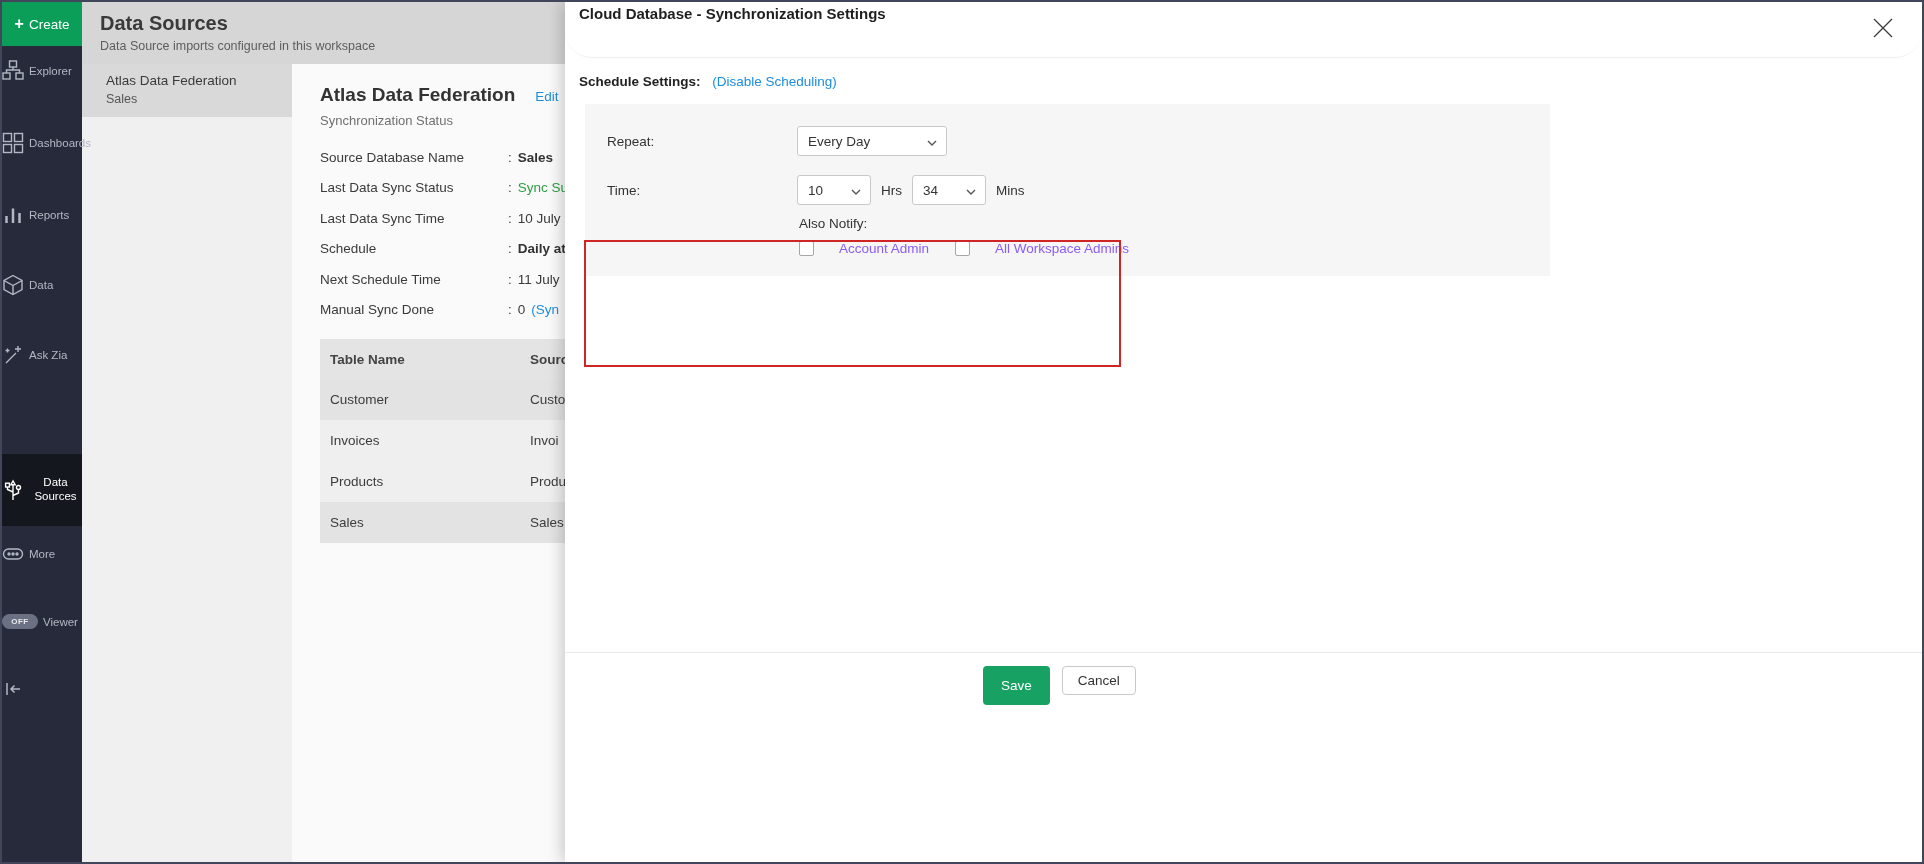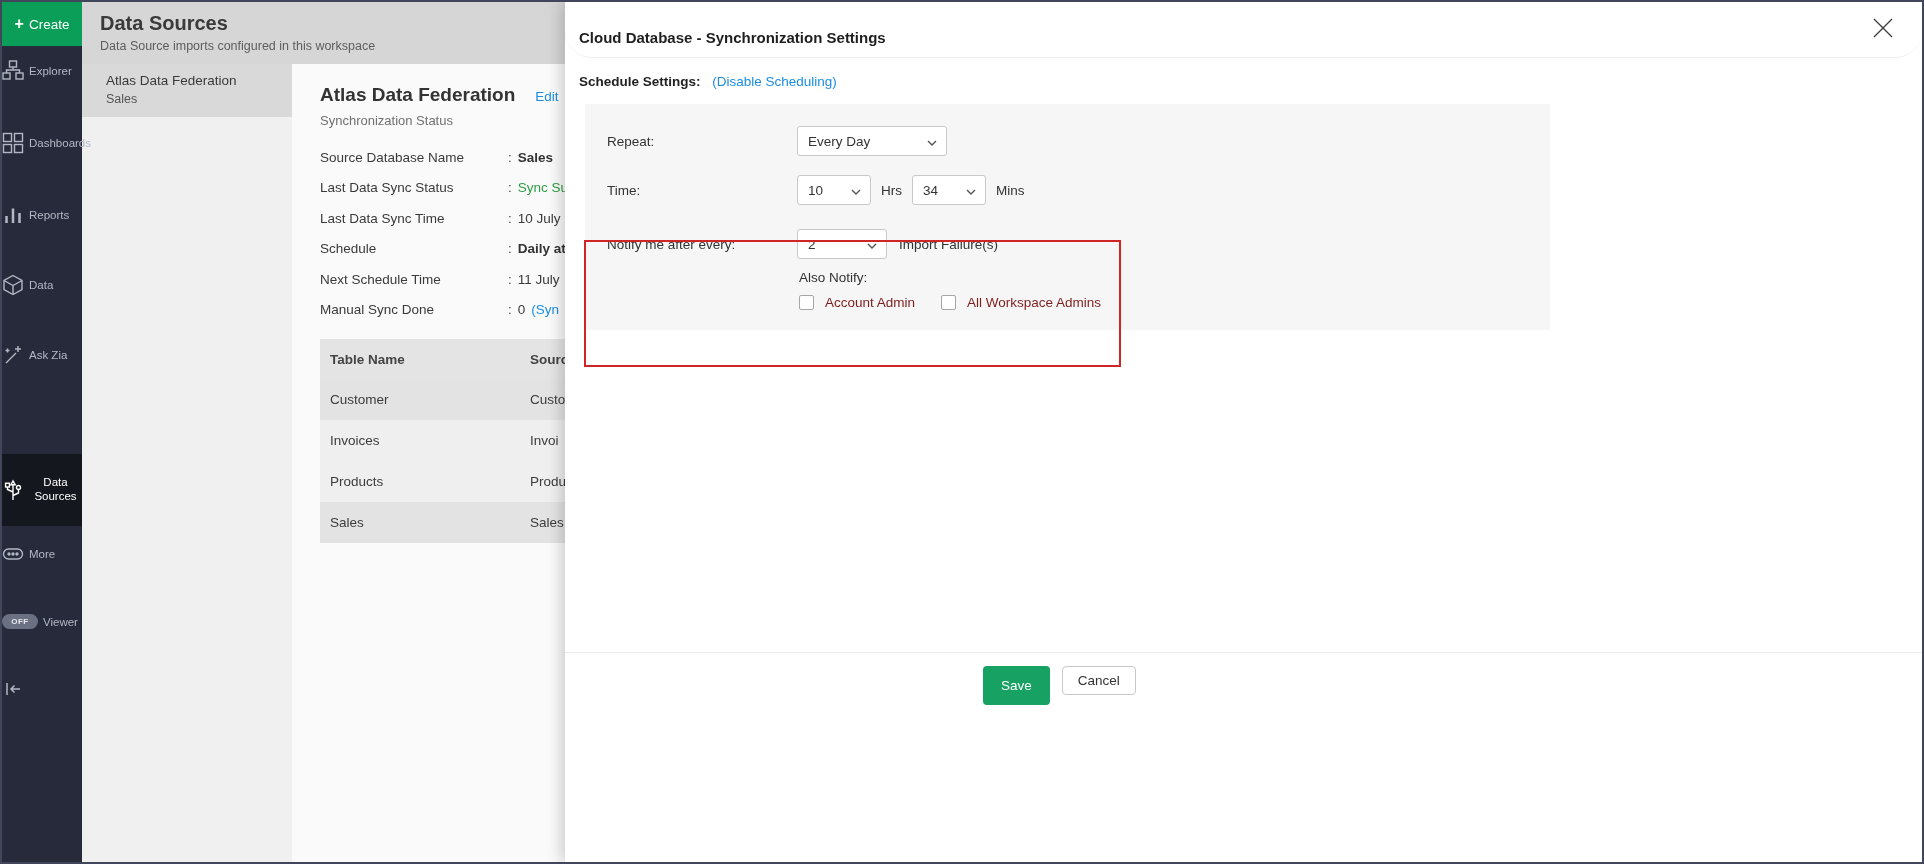--- a/index.html
+++ b/index.html
@@ -38,21 +38,21 @@
   .v-green { color:#2f9e44; }
   .detail-table { margin-top:14px; width:560px; }
   .t-row { display:flex; align-items:center; height:41px; font-size:13.5px; color:#3c3c3c; padding-left:10px; }
   .t-head { background:#e4e4e4; height:40px; font-weight:700; color:#444; }
   .t-col1 { width:200px; }
   .row-a { background:#e3e3e3; }
   .row-b { background:#efefef; }
 
   
   .modal { position:absolute; left:563px; top:0; bottom:0; right:0; background:#fff; z-index:10; box-shadow:-4px 0 14px rgba(0,0,0,0.18); }
-  .modal-header { height:56px; padding:27px 0 0 14px; border-bottom:1px solid #efefef; position:relative;border-radius:27px; }
+  .modal-header { height:56px; padding:3px 0 0 14px; border-bottom:1px solid #efefef; position:relative;border-radius:27px; }
   .modal-title { font-size:15px; font-weight:700; color:#1f1f1f; }
   .modal-close { position:absolute; top:13px; right:26px; width:26px; height:26px; background:none; border:none; cursor:pointer; padding:2px; }
   .sched-row { margin:16px 0 0 14px; font-size:13.5px; }
   .sched-label { font-weight:700; color:#222; }
   .sched-row .link { margin-left:8px; }
 
   .panel { position:relative; margin:15px 0 0 20px; width:965px; background:#f6f6f6; padding:22px 0 20px 22px; }
   .f-row { display:flex; align-items:center; }
   .p-label { width:190px; font-size:13.5px; color:#333; }
   .dd { height:30px; background:#fff; border:1px solid #c9c9c9; border-radius:3px; display:flex; align-items:center; justify-content:space-between; padding:0 9px 0 10px; font-size:13.5px; color:#333; cursor:pointer; }
@@ -62,21 +62,21 @@
   .unit { font-size:13.5px; color:#333; margin:0 10px; }
   .row-repeat { margin-bottom:19px; }
   .tz-line { margin:7px 0 0 192px; font-size:13.5px; color:#444; }
   .tz-label { font-weight:700; color:#333; }
   .tz-line .link { margin-left:6px; }
   .notify-row { margin-top:24px; }
   .notify-suffix { font-size:13.5px; color:#333; margin-left:12px; }
   .notify-note { margin:7px 0 0 192px; font-size:12px; color:#767676; }
   .also-notify { margin:11px 0 0 192px; font-size:13.5px; color:#333; }
   .cb-row { margin:10px 0 0 192px; display:flex; gap:26px; }
-  .cb-item { display:flex; align-items:center; gap:11px; font-size:13.5px; color:#7f1d1d; cursor:pointer; }
+  .cb-item { display:flex; align-items:center; gap:25px; font-size:13.5px; color:#8b5cf6; cursor:pointer; }
   .cb-box { width:15px; height:15px; border:1px solid #a6a6a6; border-radius:2px; background:#fff; }
   .annotation-box { position:absolute; left:-1px; top:136px; width:537px; height:127px; border:2px solid #cf2525; pointer-events:none; }
 
   .modal-divider { position:absolute; left:0; top:650px; width:100%; height:1px; background:#e9e9e9; }
   .modal-btns { position:absolute; top:664px; left:418px; display:flex; gap:12px; }
   .btn-save { height:39px; padding:0 18px; background:#17a163; color:#fff; border:none; border-radius:4px; font-size:13.5px; font-family:inherit; cursor:pointer; }
   .btn-cancel { height:29px; padding:0 15px; background:#fff; color:#333; border:1px solid #c9c9c9; border-radius:4px; font-size:13.5px; font-family:inherit; cursor:pointer; }
 </style>
 </head>
 <body>
@@ -303,32 +303,20 @@
           <span>
             <svg width="10" height="6" viewBox="0 0 10 6" fill="none" stroke="#555" stroke-width="1.4">
                 <polyline points="1,1 5,5 9,1"></polyline>
               </svg>
           </span>
         </div>
         <span class="unit">Mins</span>
       </div>
 
 
-      <div class="f-row notify-row">
-        <span class="p-label">Notify me after every:</span>
-        <div class="dd dd-notify">
-          <span>2</span>
-          <span>
-            <svg width="10" height="6" viewBox="0 0 10 6" fill="none" stroke="#555" stroke-width="1.4">
-                <polyline points="1,1 5,5 9,1"></polyline>
-              </svg>
-          </span>
-        </div>
-        <span class="notify-suffix">Import Failure(s)</span>
-      </div>
 
 
       <div class="also-notify">Also Notify:</div>
 
       <div class="cb-row">
         <div class="cb-item">
           <span class="cb-box"></span>
           <span>Account Admin</span>
         </div>
         <div class="cb-item">

